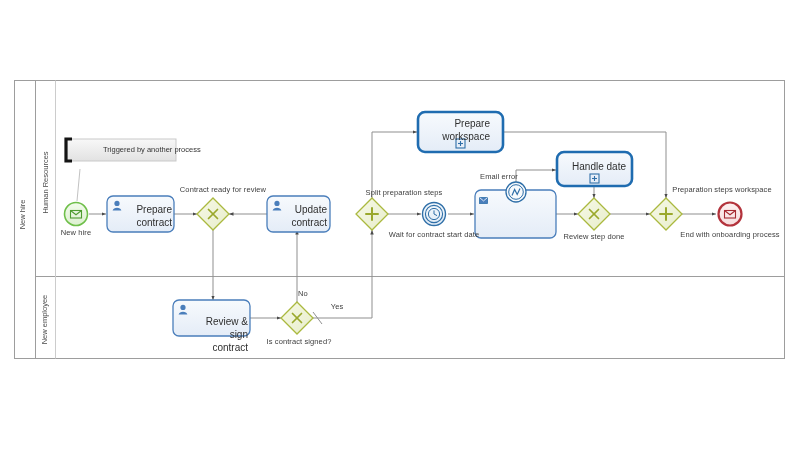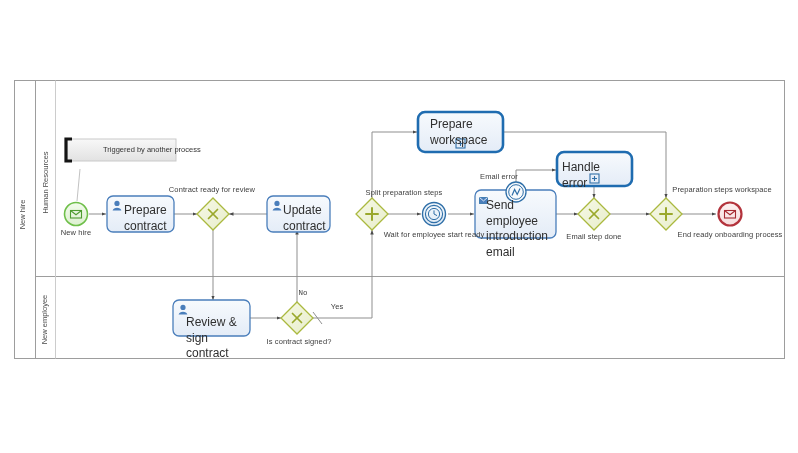--- a/index.html
+++ b/index.html
@@ -5,22 +5,22 @@
   html,body{margin:0;padding:0;background:#ffffff;}
   body{width:798px;height:453px;overflow:hidden;
        font-family:"Liberation Sans","DejaVu Sans",sans-serif;
        color:#3a3a3a;}
   #canvas{position:relative;width:798px;height:453px;background:#fff;}
   svg#diagram{position:absolute;left:0;top:0;width:798px;height:453px;}
 
   .lbl{position:absolute;font-size:7.5px;color:#3d3d3d;line-height:1.25;
        white-space:nowrap;letter-spacing:.1px;}
   .lbl.ctr{transform:translateX(-50%);text-align:right;}
-  .node-lbl{position:absolute;font-size:12px;color:#2f2f2f;line-height:1.3;
-            text-align:left;white-space:pre-line;}
+  .node-lbl{position:absolute;font-size:10px;color:#2f2f2f;line-height:1.3;
+            text-align:right;white-space:pre-line;}
   .lane-lbl{position:absolute;font-size:7.5px;color:#4a4a4a;
             transform-origin:center;white-space:nowrap;}
   .anno-txt{position:absolute;font-size:7.5px;color:#333;white-space:nowrap;}
 </style>
 </head>
 <body>
 
 <div id="canvas">
 
   <svg id="diagram" viewBox="0 0 798 453" xmlns="http://www.w3.org/2000/svg">
@@ -234,48 +234,45 @@
 
   <div class="lane-lbl" style="left:-6px;top:315px;width:100px;text-align:center;transform:rotate(-90deg);">New employee</div>
 
   <div class="anno-txt" style="left:70px;top:145px;margin-left:33px;">Triggered by another process</div>
 
   <div class="lbl ctr" style="left:76px;top:228px;">New hire</div>
 
   <div class="node-lbl" style="left:124px;top:203px;width:48px;">Prepare
 contract</div>
 
-  <div class="lbl ctr" style="left:212px;top:185px;">Contract ready for review</div>
+  <div class="lbl ctr" style="left:223px;top:185px;">Contract ready for review</div>
 
   <div class="node-lbl" style="left:283px;top:203px;width:44px;">Update
 contract</div>
 
   <div class="node-lbl" style="left:186px;top:315px;width:62px;">Review &amp; sign
 contract</div>
 
   <div class="lbl ctr" style="left:299px;top:337px;">Is contract signed?</div>
 
   <div class="lbl ctr" style="left:404px;top:188px;">Split preparation steps</div>
 
   <div class="node-lbl" style="left:430px;top:117px;width:60px;">Prepare
 workspace</div>
 
-  <div class="lbl ctr" style="left:434px;top:230px;">Wait for employee start ready</div>
-
-  <div class="node-lbl" style="left:486px;top:198px;width:62px;">Send employee
-introduction
-email</div>
+  <div class="lbl ctr" style="left:434px;top:230px;">Wait for contract start date</div>
+
 
   <div class="lbl ctr" style="left:499px;top:172px;">Email error</div>
 
-  <div class="node-lbl" style="left:562px;top:160px;width:64px;">Handle error</div>
-
-  <div class="lbl ctr" style="left:594px;top:232px;">Email step done</div>
+  <div class="node-lbl" style="left:562px;top:160px;width:64px;">Handle date</div>
+
+  <div class="lbl ctr" style="left:594px;top:232px;">Review step done</div>
 
   <div class="lbl ctr" style="left:722px;top:185px;">Preparation steps workspace</div>
 
-  <div class="lbl ctr" style="left:730px;top:230px;">End ready onboarding process</div>
-
-  <div class="lbl ctr" style="left:303px;top:289px;font-family:Liberation Mono, monospace;">No</div>
+  <div class="lbl ctr" style="left:730px;top:230px;">End with onboarding process</div>
+
+  <div class="lbl ctr" style="left:303px;top:289px;">No</div>
 
   <div class="lbl ctr" style="left:337px;top:302px;">Yes</div>
 
 </div>
 
 </body></html>

